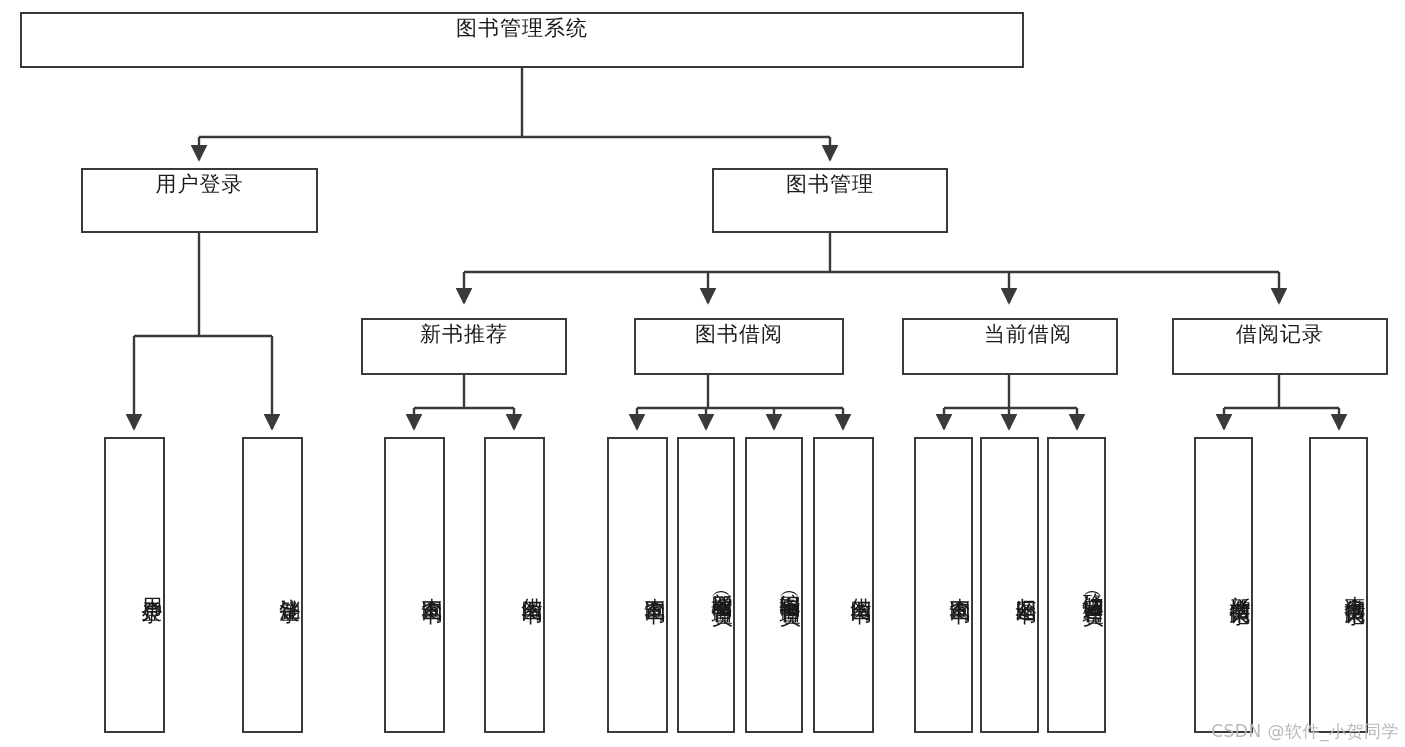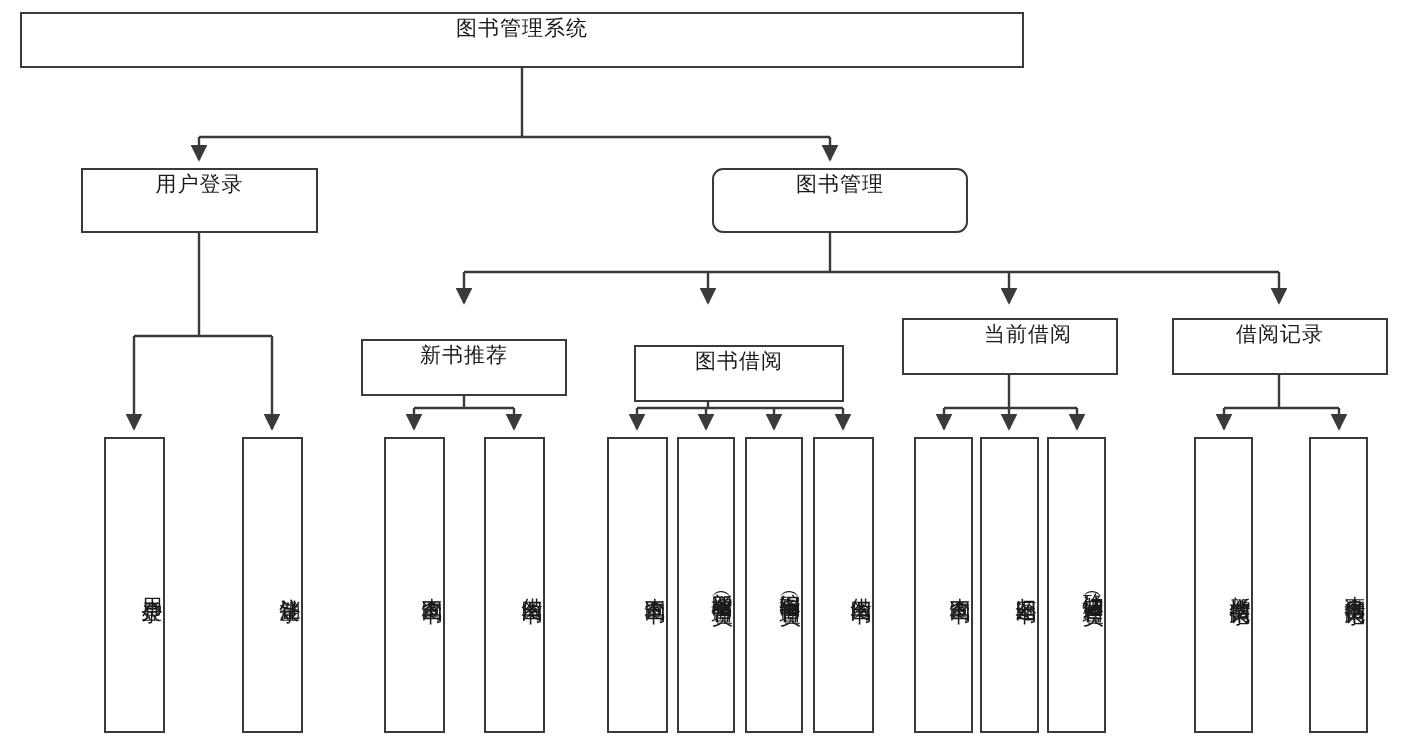--- a/index.html
+++ b/index.html
@@ -125,28 +125,28 @@
     </g>
   </svg>
 
   <div class="node-box horizontal" style="left:20px; top:12px; width:1004px; height:56px;">
     <span class="node-label">图书管理系统</span>
   </div>
 
   <div class="node-box horizontal" style="left:81px; top:168px; width:237px; height:65px;">
     <span class="node-label">用户登录</span>
   </div>
-  <div class="node-box horizontal" style="left:712px; top:168px; width:256px; height:65px;border-radius:11px;">
+  <div class="node-box horizontal" style="left:712px; top:168px; width:236px; height:65px;">
     <span class="node-label">图书管理</span>
   </div>
 
-  <div class="node-box horizontal" style="left:361px; top:318px; width:206px; height:57px;margin-top:21px;">
+  <div class="node-box horizontal" style="left:361px; top:318px; width:206px; height:57px;">
     <span class="node-label">新书推荐</span>
   </div>
-  <div class="node-box horizontal" style="left:634px; top:318px; width:210px; height:57px;margin-top:27px;">
+  <div class="node-box horizontal" style="left:634px; top:318px; width:210px; height:57px;">
     <span class="node-label">图书借阅</span>
   </div>
   <div class="node-box horizontal" style="left:902px; top:318px; width:216px; height:57px;padding-left:36px;">
     <span class="node-label">当前借阅</span>
   </div>
   <div class="node-box horizontal" style="left:1172px; top:318px; width:216px; height:57px;">
     <span class="node-label">借阅记录</span>
   </div>
 
   <div class="node-box vertical" style="left:104px; top:437px; width:61px; height:296px;">
@@ -186,14 +186,15 @@
     <span class="node-label">确认归还（管理员）</span>
   </div>
 
   <div class="node-box vertical" style="left:1194px; top:437px; width:59px; height:296px;">
     <span class="node-label">新增借阅记录</span>
   </div>
   <div class="node-box vertical" style="left:1309px; top:437px; width:59px; height:296px;">
     <span class="node-label">查询借阅记录</span>
   </div>
 
+  <div id="watermark">CSDN @软件_小贺同学</div>
 
 </div>
 
 </body></html>

